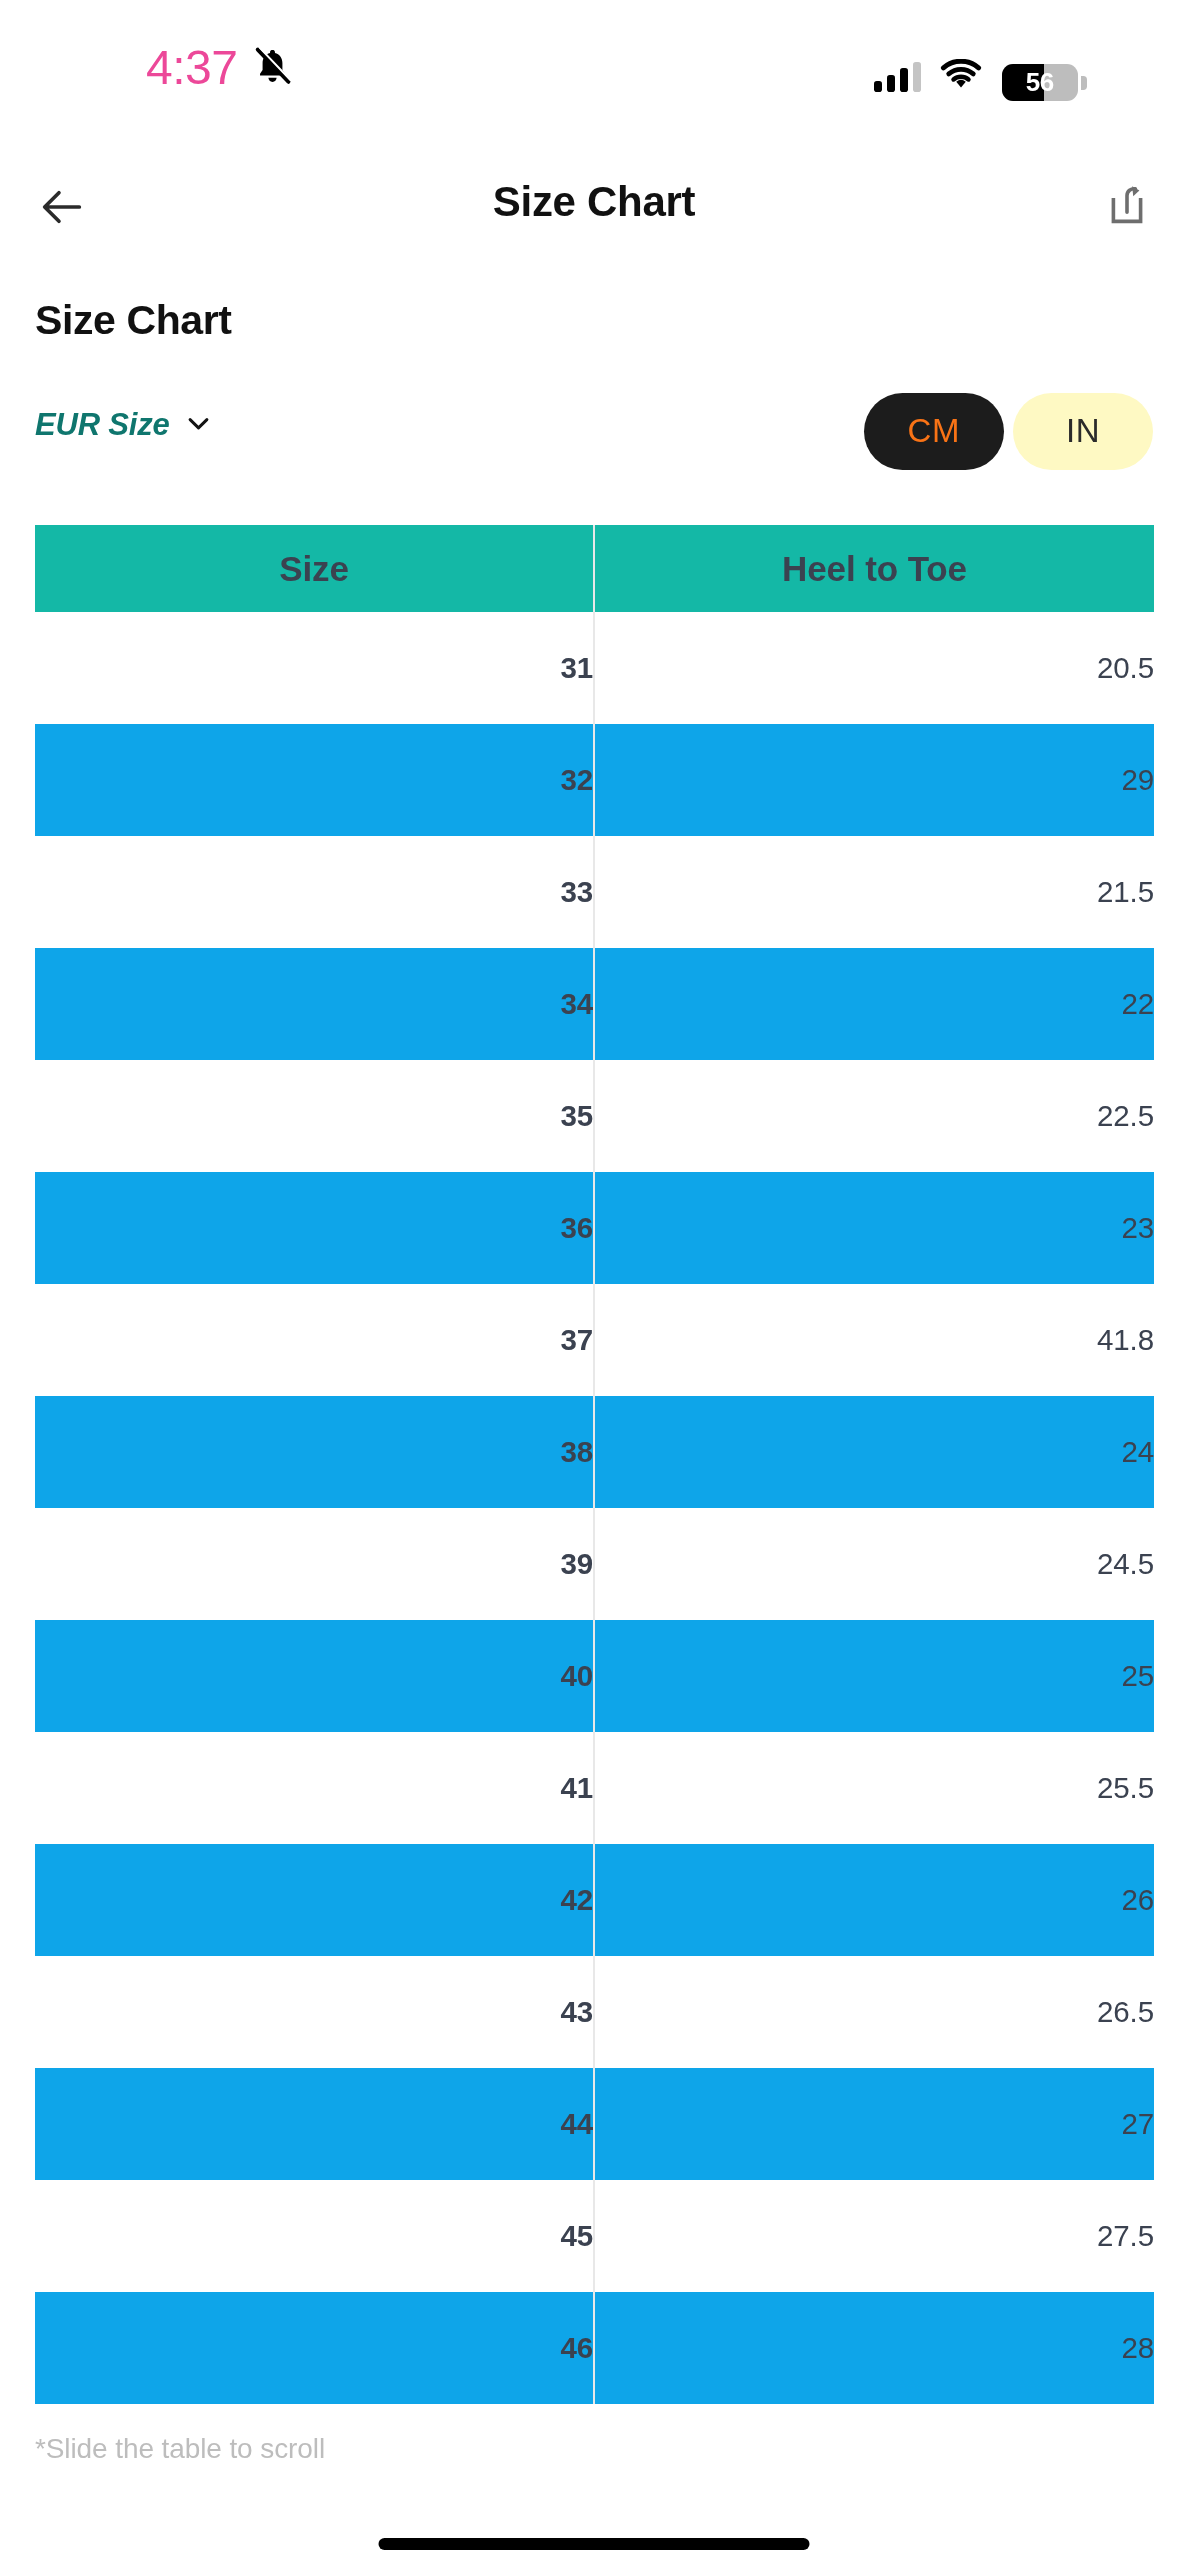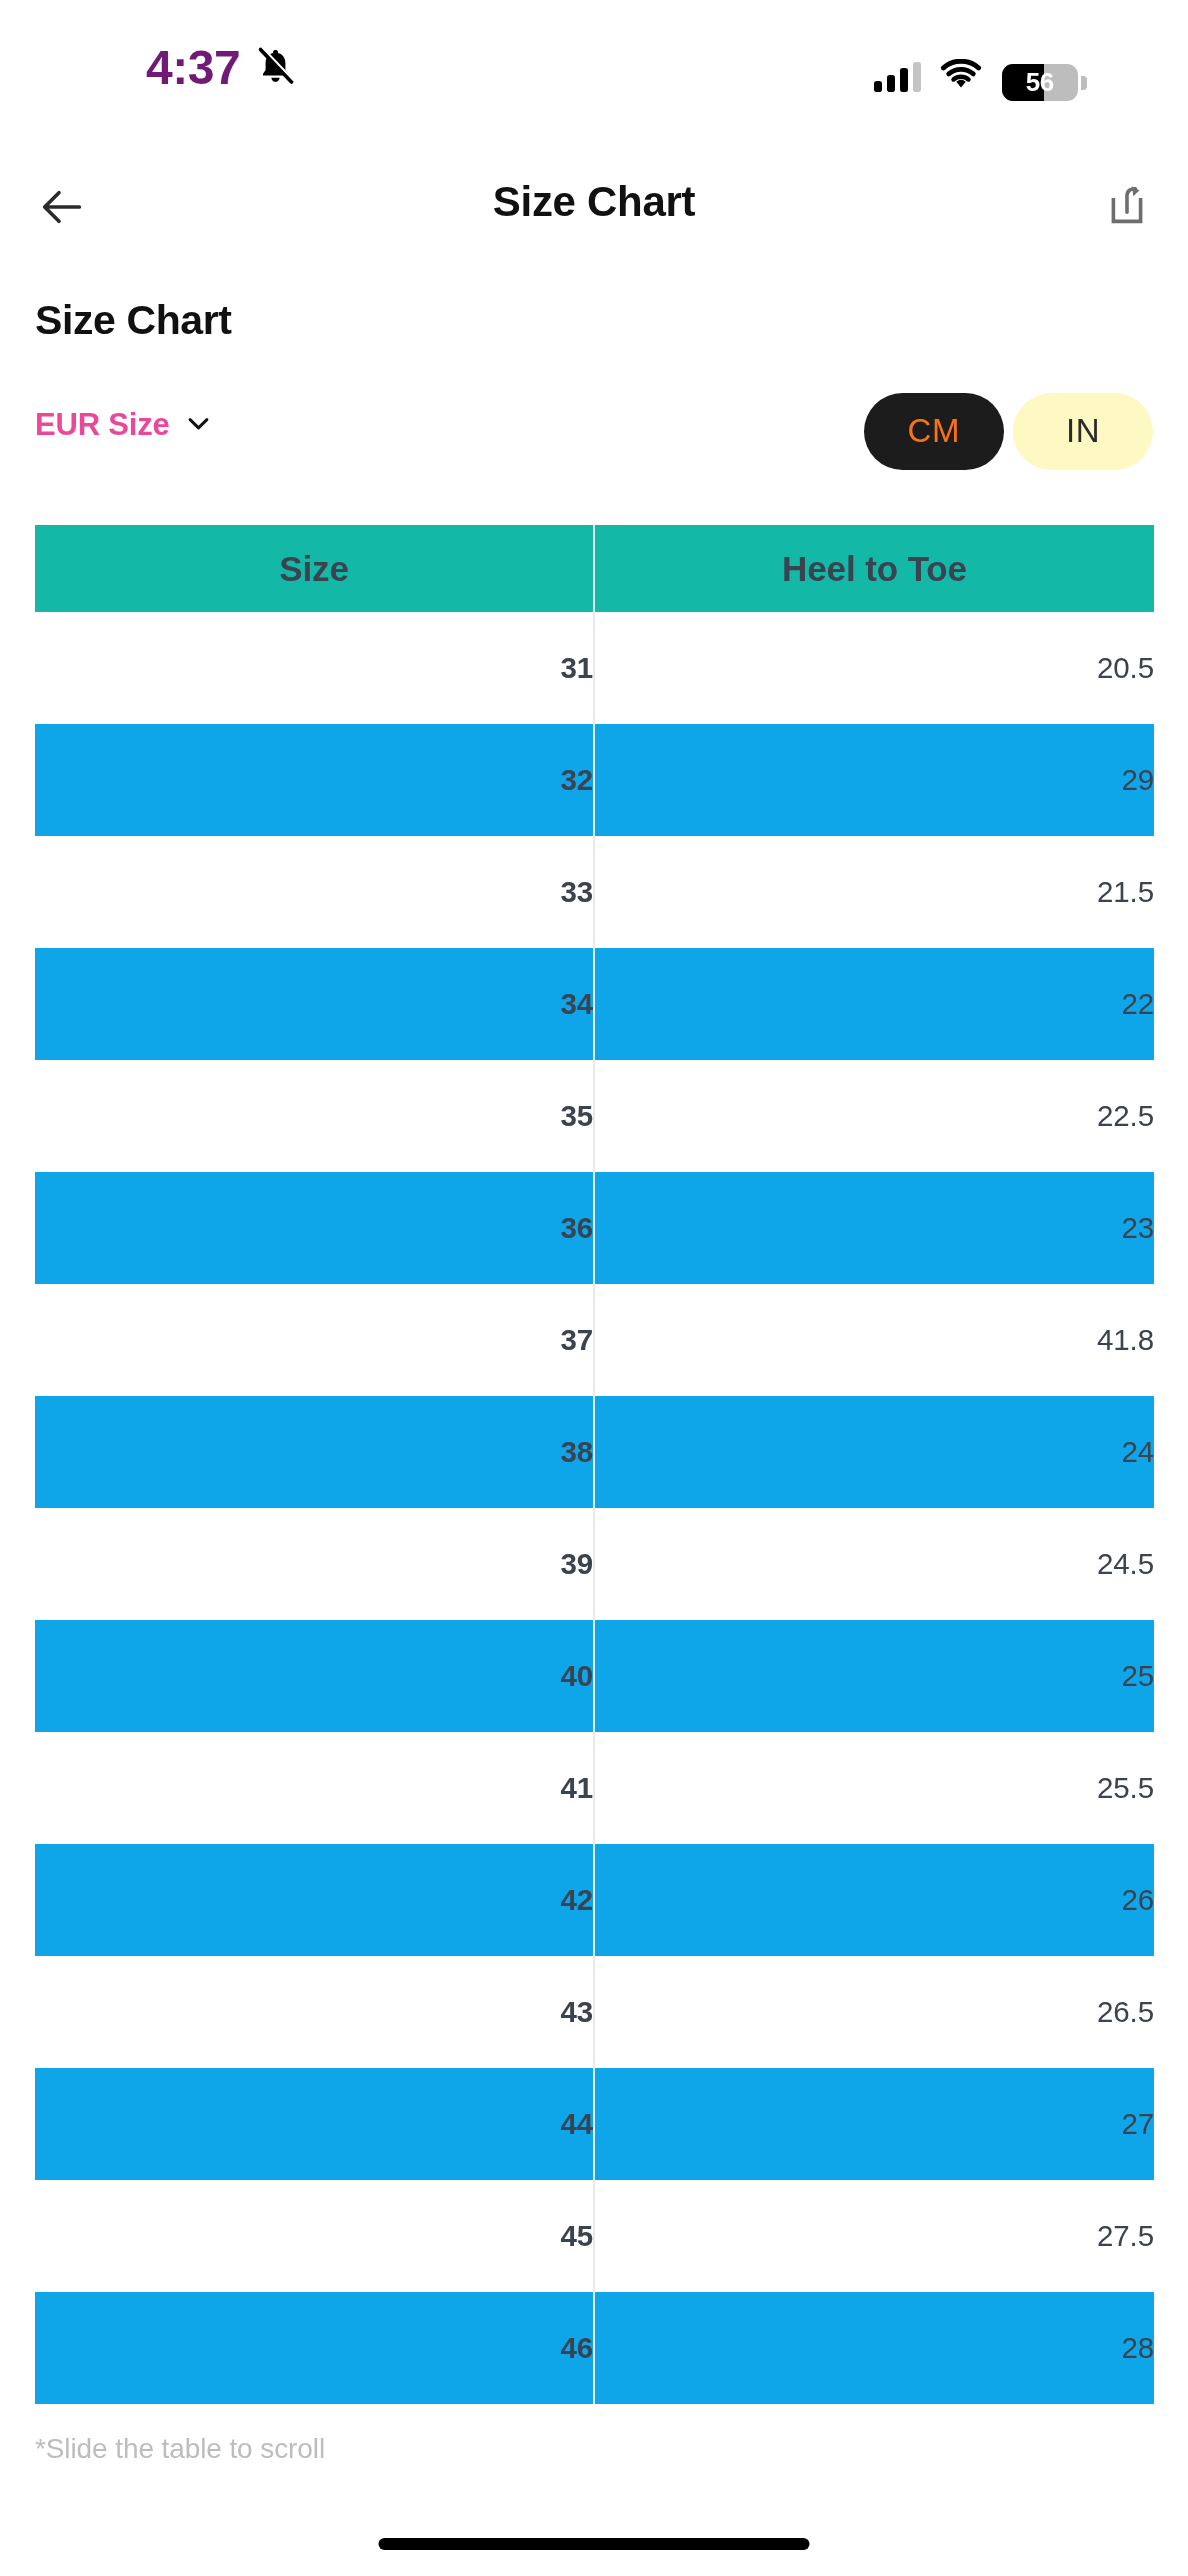--- a/index.html
+++ b/index.html
@@ -28,22 +28,22 @@
   .status-left {
     position: absolute;
     left: 146px;
     top: 44px;
     display: flex;
     align-items: center;
     gap: 14.7px;
   }
   .status-time {
     font-size: 48px;
-    font-weight: 700;
-    color: #701a75;
+    font-weight: 400;
+    color: #ec4899;
     letter-spacing: -0.5px;
     line-height: 1;
   }
   .bell-mute-icon { display: block; }
   .status-right {
     position: absolute;
     right: 101px;
     top: 52px;
     display: flex;
     align-items: center;
@@ -170,22 +170,23 @@
     left: 35px;
     top: 20px;
     display: flex;
     align-items: center;
     gap: 13px;
     cursor: pointer;
   }
   .unit-select-label {
     font-size: 31px;
     font-weight: 700;
-    color: #ec4899;
+    color: #0f766e;
     letter-spacing: -0.2px;
+    font-style: italic;
   }
   .chevron-down-icon { display:block; }
 
   .toggle-group {
     position: absolute;
     right: 35px;
     top: 5.5px;
     display: flex;
     align-items: center;
     gap: 9.2px;

